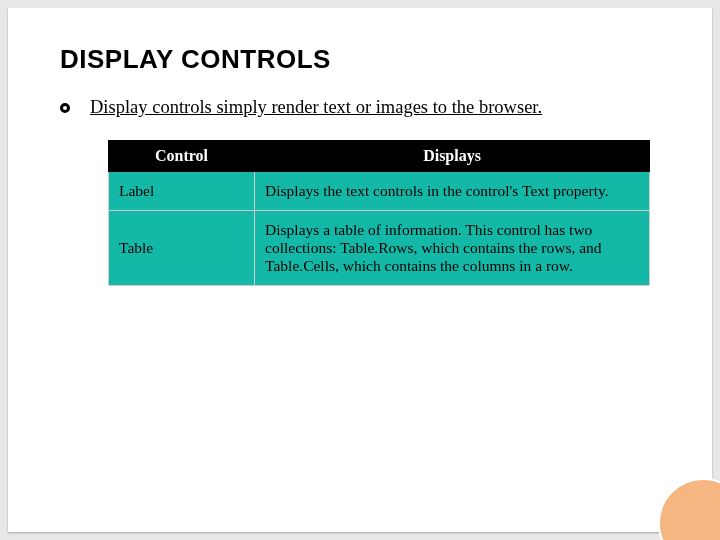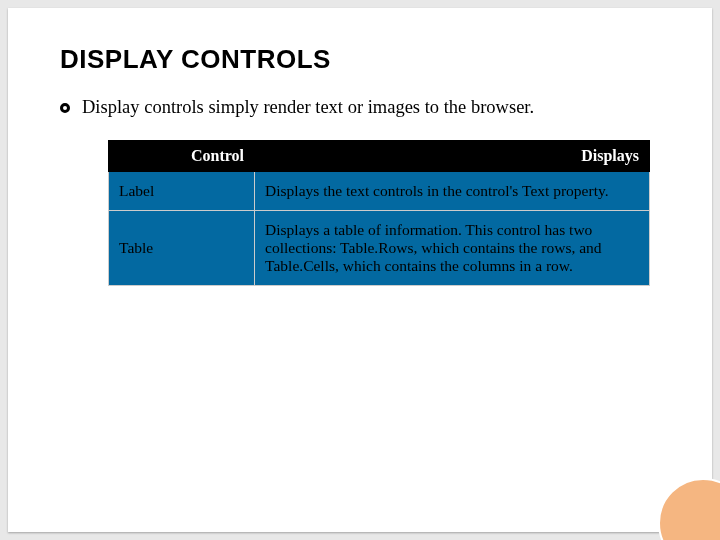--- a/index.html
+++ b/index.html
@@ -31,22 +31,23 @@
     font-family: Arial, Helvetica, sans-serif;
     font-weight: bold;
     font-size: 26px;
     letter-spacing: 0.5px;
     color: #000;
     margin-bottom: 22px;
   }
   .intro-row {
     display: flex;
     align-items: flex-start;
-    gap: 12px;
+    gap: 20px;
     margin-bottom: 22px;
+    text-decoration: underline;
   }
   .bullet-donut {
     width: 10px; height: 10px;
     border: 3px solid #000;
     border-radius: 50%;
     margin-top: 6px;
     flex: 0 0 auto;
   }
   .intro-text {
     font-size: 18.5px;
@@ -57,36 +58,36 @@
     margin-right: 10px;
   }
   table.ctl {
     width: 100%;
     border-collapse: collapse;
     font-family: Georgia, 'Times New Roman', serif;
   }
   table.ctl th {
     background: #000;
     color: #fff;
-    text-align: right;
+    text-align: center;
     font-weight: bold;
     font-size: 16px;
     padding: 6px 10px;
     border: 1px solid #000;
   }
   table.ctl td {
     font-size: 15.5px;
     color: #000;
     padding: 10px 10px;
     border: 1px solid #ccc;
     vertical-align: middle;
   }
   table.ctl td.ctrl-name { width: 27%; }
   table.ctl tr.alt td { background: #d9d9d9; }
-  table.ctl tr.plain td { background: #0369a1; }
+  table.ctl tr.plain td { background: #14b8a6; }
 </style>
 </head>
 <body>
 
 <div class="slide">
 
   <h1 class="title">DISPLAY CONTROLS</h1>
 
   <div class="intro-row">
     <span class="bullet-donut"></span>

